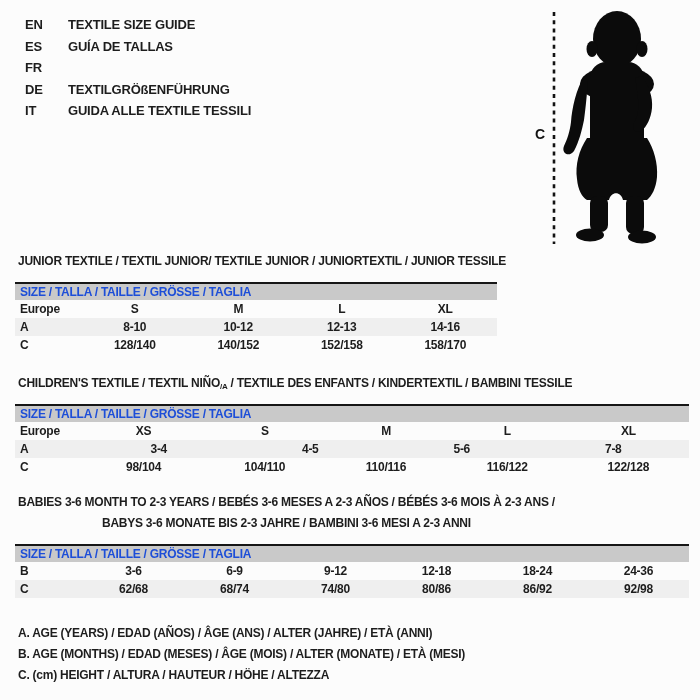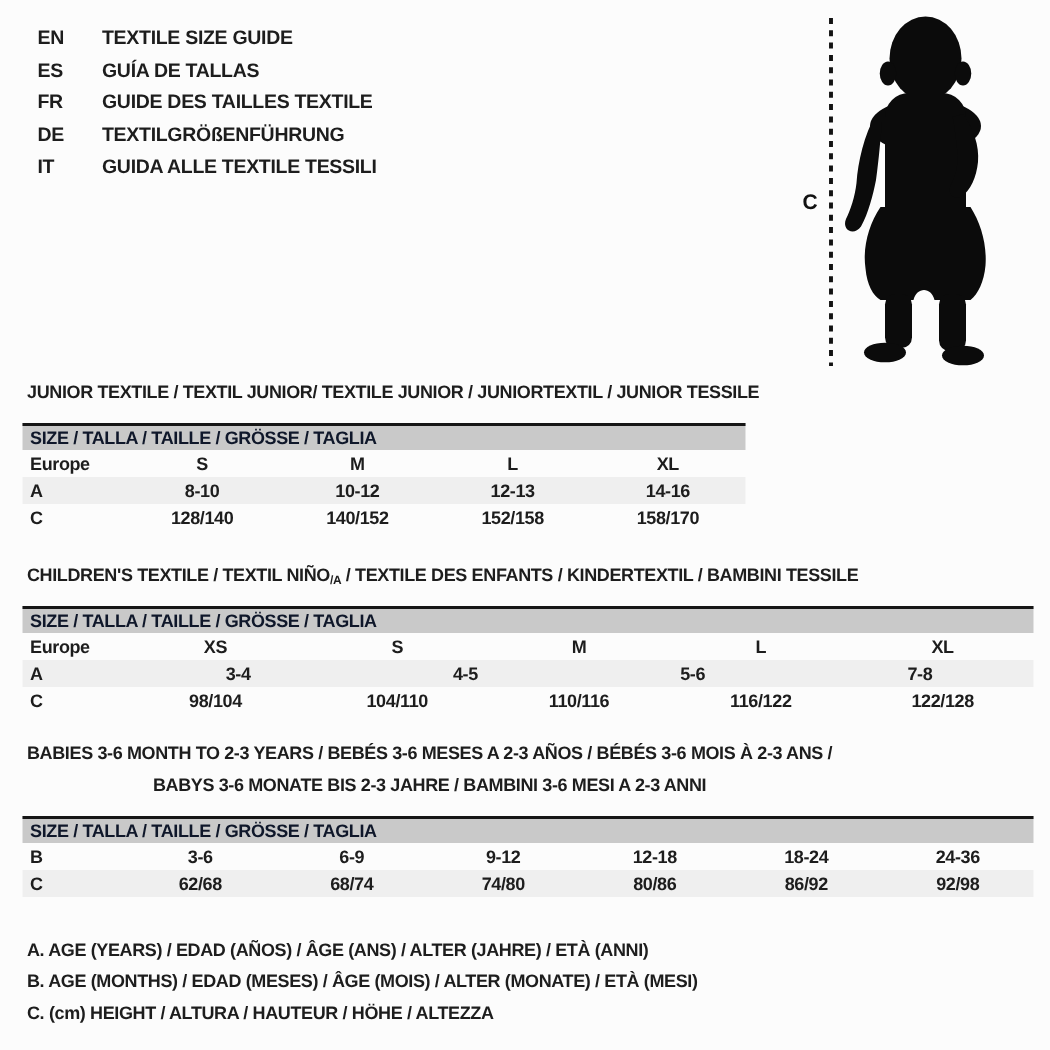--- a/index.html
+++ b/index.html
@@ -17,21 +17,21 @@
   
   .fig-svg{left:528px;top:0;}
   .fig-svg text{font-family:"Liberation Sans", sans-serif;}
   
   .tbl-title{font-weight:700;font-size:12px;letter-spacing:-0.25px;white-space:nowrap;text-align:center;}
   #t1-title{left:18px;top:254px;}
   #t2-title{left:18px;top:376px;}
   #t3-title{left:18px;top:492px;line-height:21px;}
   .subscript{font-size:8px;vertical-align:-2px;}
   .size-bar{border-top:2px solid #161616;background:#c9c9c9;height:16px;line-height:16px;
-    padding-left:5px;font-weight:700;font-size:12px;color:#0f172a;letter-spacing:-0.25px;
+    padding-left:5px;font-weight:700;font-size:12px;color:#1d4ed8;letter-spacing:-0.25px;
     box-sizing:content-box;}
   .trow{display:flex;height:18px;line-height:18px;font-size:12px;font-weight:700;letter-spacing:-0.25px;justify-content:center;}
   .trow .lab{width:68px;padding-left:5px;box-sizing:border-box;}
   .trow .cell{flex:1;text-align:center;}
   .stripe{background:#efefef;}
   #table1{left:15px;top:282px;width:482px;}
   #table2{left:15px;top:404px;width:674px;}
   #table3{left:15px;top:544px;width:674px;}
   
   .footnotes{left:18px;top:623px;}
@@ -44,21 +44,20 @@
   <div class="lang-row">
     <span class="lang-code">EN</span>
     <span>TEXTILE SIZE GUIDE</span>
   </div>
   <div class="lang-row">
     <span class="lang-code">ES</span>
     <span>GUÍA DE TALLAS</span>
   </div>
   <div class="lang-row">
     <span class="lang-code">FR</span>
-    <span>GUIDE DES TAILLES TEXTILE</span>
   </div>
   <div class="lang-row">
     <span class="lang-code">DE</span>
     <span>TEXTILGRÖßENFÜHRUNG</span>
   </div>
   <div class="lang-row">
     <span class="lang-code">IT</span>
     <span>GUIDA ALLE TEXTILE TESSILI</span>
   </div>
 </div>

